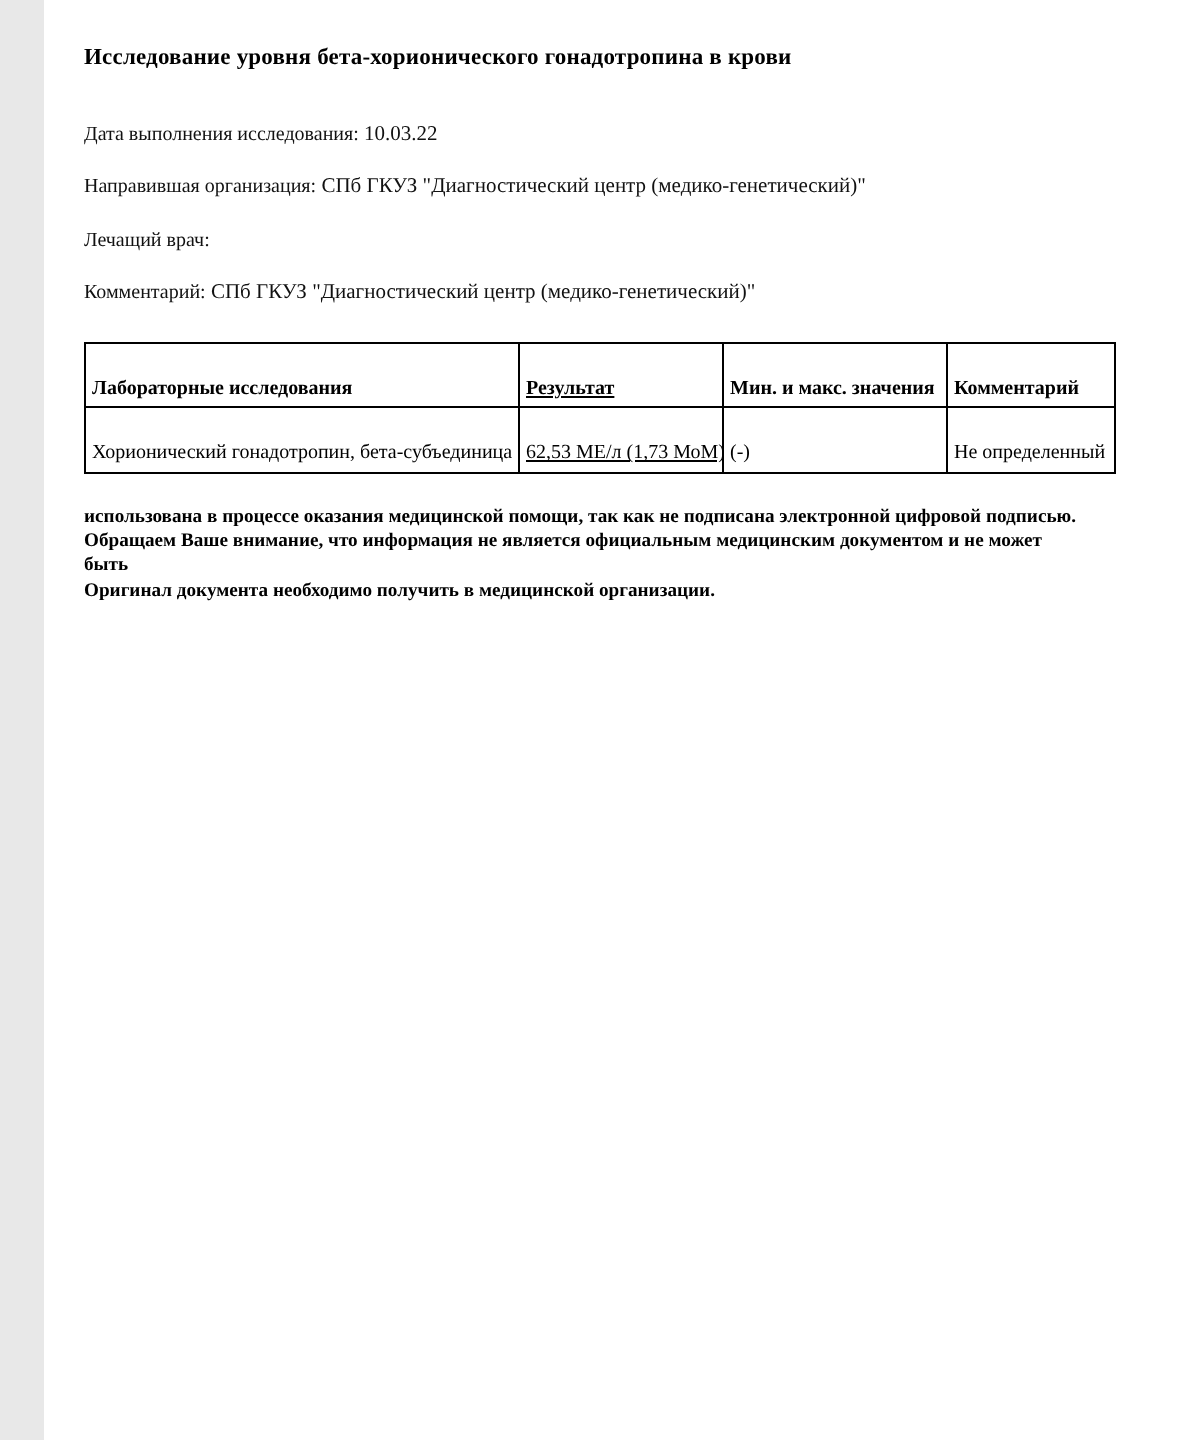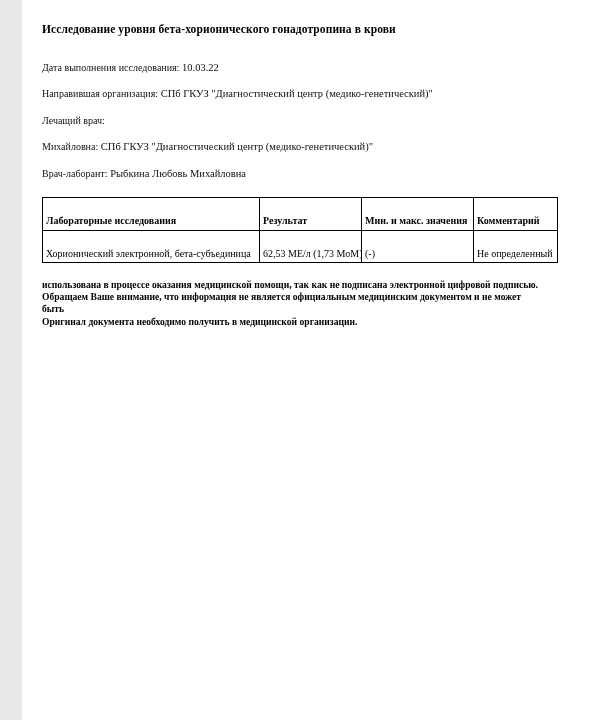--- a/index.html
+++ b/index.html
@@ -71,21 +71,21 @@
     white-space: nowrap;
     overflow: hidden;
   }
   table.results th {
     font-weight: bold;
   }
   table.results td {
     font-weight: normal;
   }
   .col-name  { width: 210px; }
-  .col-res   { width: 95px; }
+  .col-res   { width: 95px; text-decoration: underline; }
   .col-range { width: 105px; }
   .col-comm  { width: 77px; }
 
   .notice {
     margin-top: 16px;
     width: 500px;
     font-size: 9.6px;
     font-weight: bold;
     line-height: 1.25;
     color: #000;
@@ -117,43 +117,39 @@
         <span class="meta-label">Направившая организация:</span>
         <span class="meta-value">СПб ГКУЗ "Диагностический центр (медико-генетический)"</span>
       </div>
 
       <div class="meta-line">
         <span class="meta-label">Лечащий врач:</span>
         <span class="meta-value"></span>
       </div>
 
       <div class="meta-line">
-        <span class="meta-label">Михайловна:</span>
+        <span class="meta-label">Комментарий:</span>
         <span class="meta-value">СПб ГКУЗ "Диагностический центр (медико-генетический)"</span>
       </div>
 
-      <div class="meta-line">
-        <span class="meta-label">Врач-лаборант:</span>
-        <span class="meta-value">Рыбкина Любовь Михайловна</span>
-      </div>
 
     </div>
 
     <table class="results">
       <thead>
         <tr>
           <th class="col-name">Лабораторные исследования</th>
           <th class="col-res">Результат</th>
           <th class="col-range">Мин. и макс. значения</th>
           <th class="col-comm">Комментарий</th>
         </tr>
       </thead>
       <tbody>
         <tr>
-          <td class="col-name">Хорионический электронной, бета-субъединица</td>
+          <td class="col-name">Хорионический гонадотропин, бета-субъединица</td>
           <td class="col-res">62,53 МЕ/л (1,73 МоМ)</td>
           <td class="col-range">(-)</td>
           <td class="col-comm">Не определенный</td>
         </tr>
       </tbody>
     </table>
 
     <div class="notice">
       <p>использована в процессе оказания медицинской помощи, так как не подписана электронной цифровой подписью.</p>
       <p>Обращаем Ваше внимание, что информация не является официальным медицинским документом и не может быть</p>

